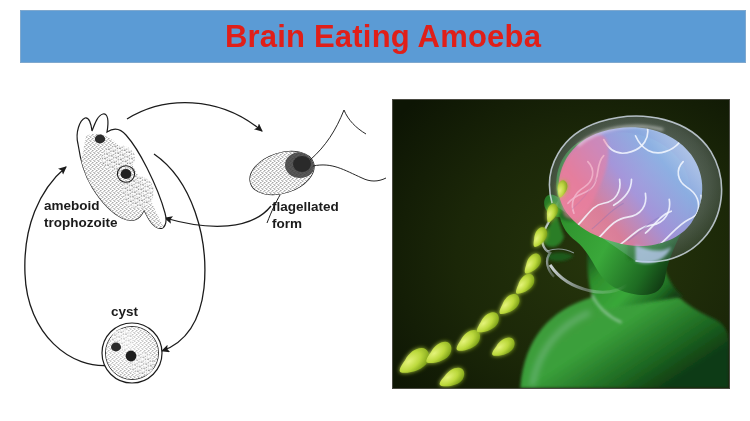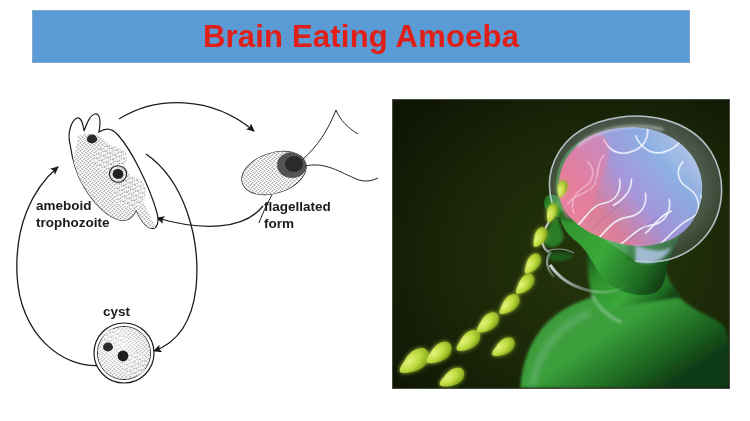--- a/index.html
+++ b/index.html
@@ -12,23 +12,23 @@
     width: 750px;
     height: 421px;
     position: relative;
     overflow: hidden;
     font-family: "Liberation Sans", sans-serif;
   }
 
   
   #title-banner {
     position: absolute;
-    left: 32px;
+    left: 20px;
     top: 10px;
-    width: 658px;
+    width: 726px;
     height: 53px;
     background: #5B9BD5;
     border: 1px solid #7FA8CE;
     box-sizing: border-box;
     display: flex;
     align-items: center;
     justify-content: center;
   }
   #title-text {
     color: #E01F19;
@@ -36,21 +36,21 @@
     font-weight: 600;
     letter-spacing: 0.2px;
     line-height: 1;
     white-space: nowrap;
     font-family: "Liberation Sans", sans-serif;
   }
 
   
   #lifecycle-panel {
     position: absolute;
-    left: 6px;
+    left: 14px;
     top: 88px;
     width: 375px;
     height: 325px;
   }
   #lifecycle-svg { display:block; width:100%; height:100%; }
 
   .cycle-label {
     font-family: "Liberation Sans", sans-serif;
     font-size: 13.5px;
     font-weight: bold;

